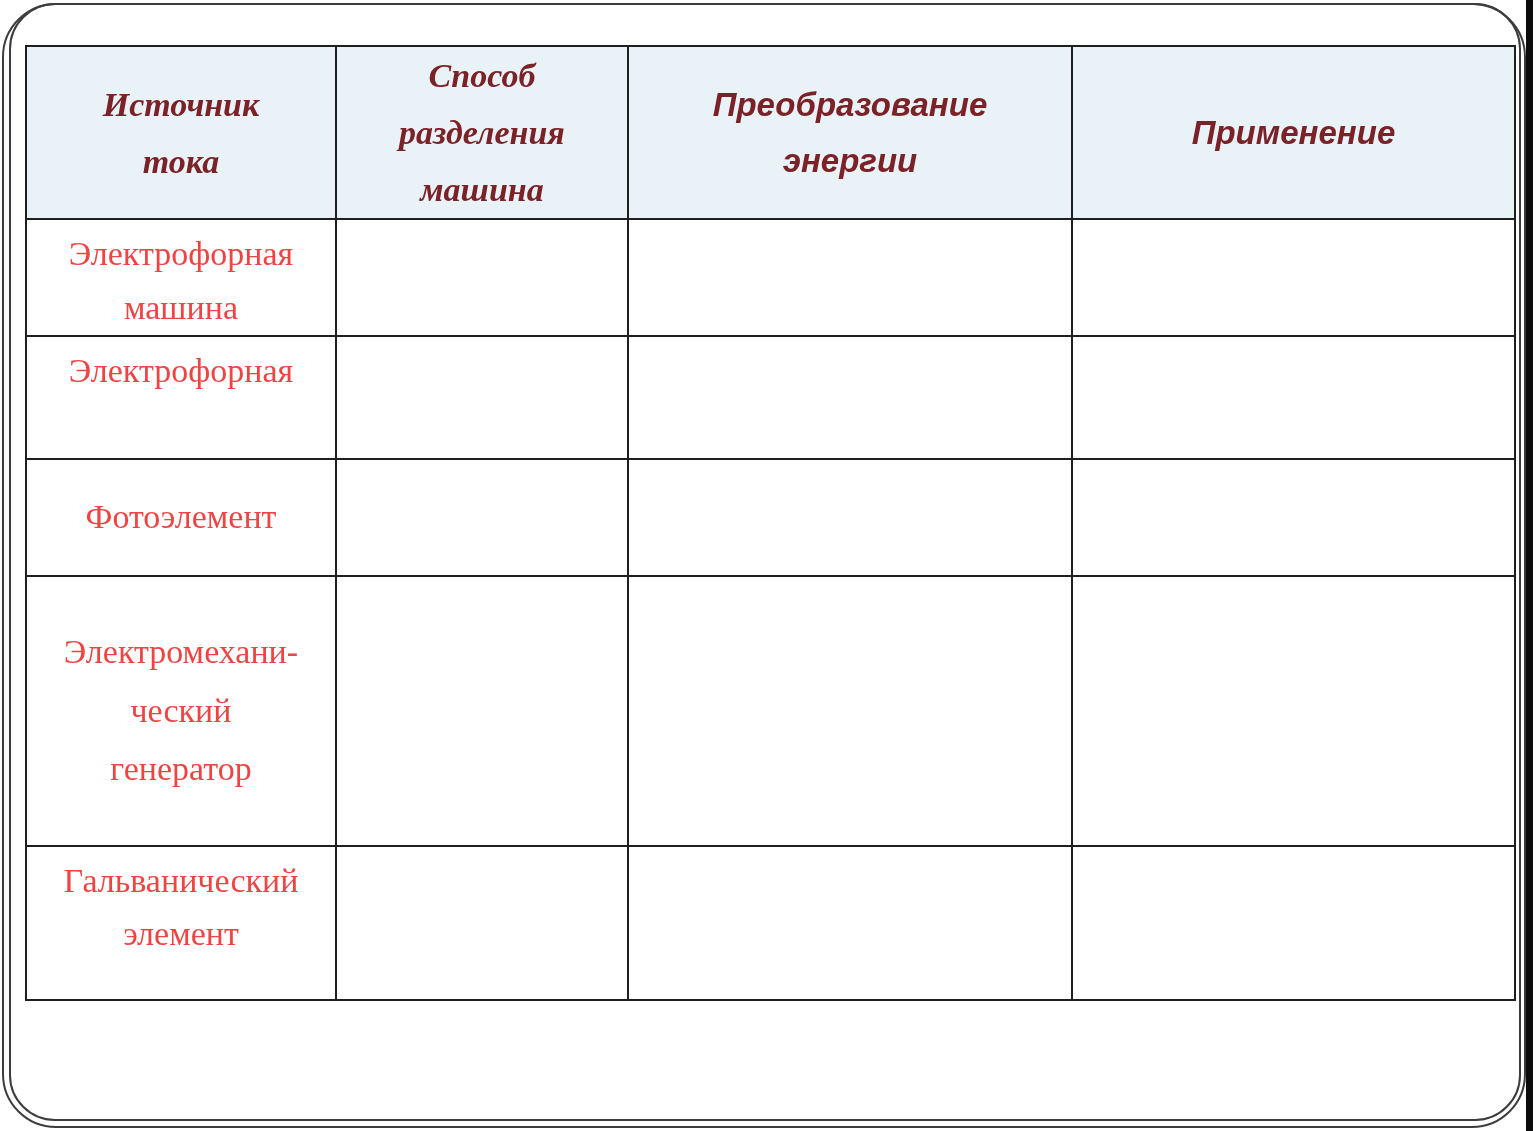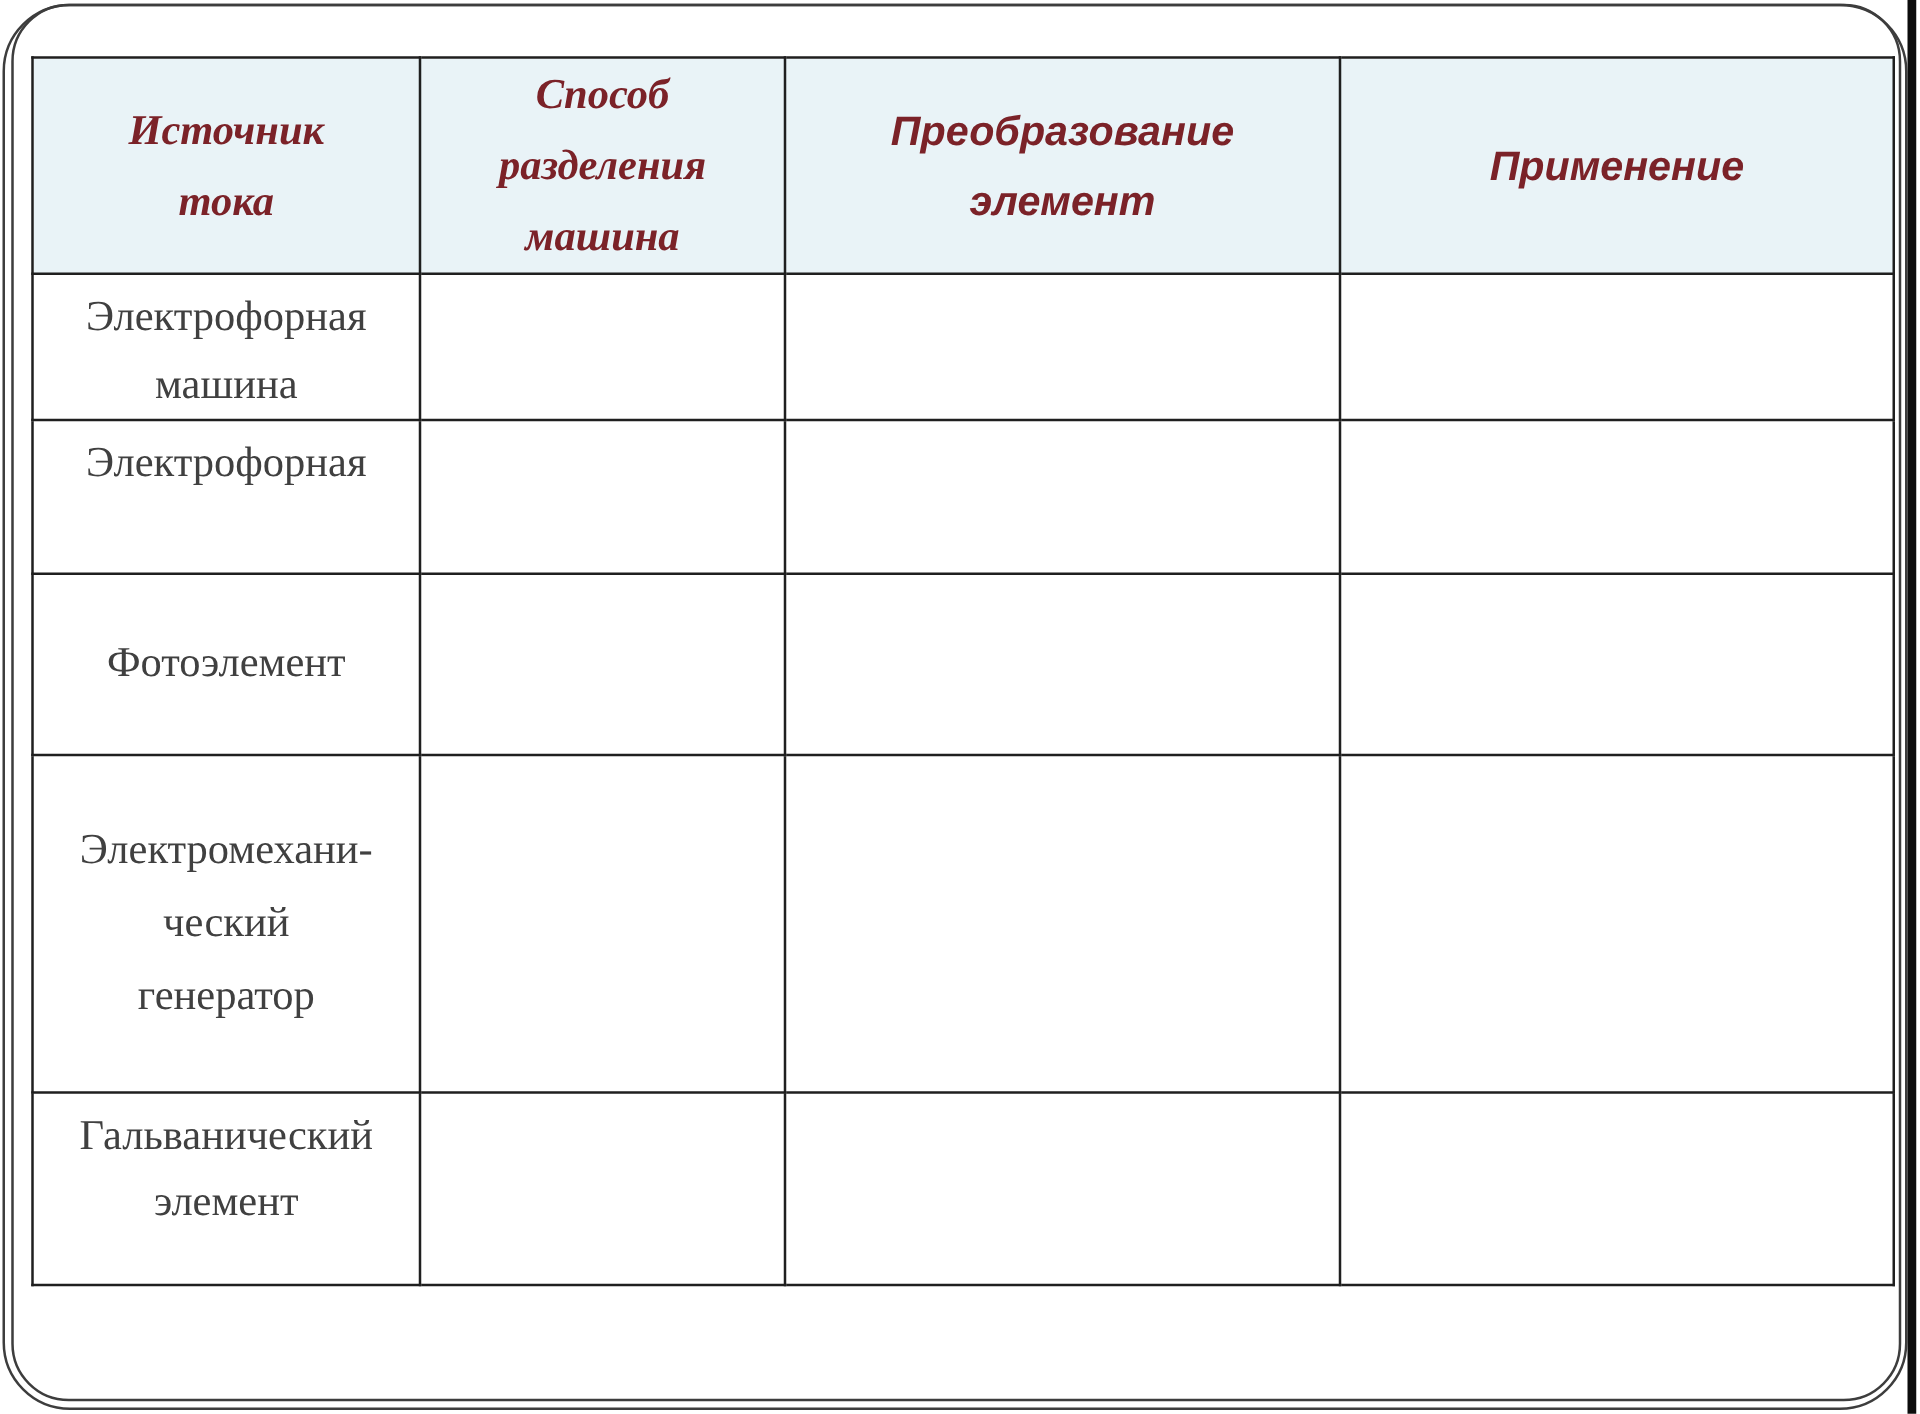--- a/index.html
+++ b/index.html
@@ -32,21 +32,21 @@
     font-weight:bold;font-style:italic;
     font-size:34px;line-height:1.68;
     text-align:center;vertical-align:middle;
     white-space:pre-line;
   }
   .grid th.sans{
     font-family:"Liberation Sans","DejaVu Sans",sans-serif;
     font-size:33px;
   }
   .grid td.label{
-    color:#404040;
+    color:#ef4444;
     font-size:34px;line-height:1.58;
     text-align:center;vertical-align:top;
     padding-top:7px;
     white-space:pre-line;
   }
   .grid td.label.vmid{vertical-align:middle;padding-top:0;line-height:1.72;}
   .grid td.empty{background:#ffffff;}
 </style>
 </head>
 <body>
@@ -63,39 +63,39 @@
     <col style="width:443px">
   </colgroup>
   <thead>
     <tr style="height:172px">
       <th>Источник
 тока</th>
       <th>Способ
 разделения
 машина</th>
       <th class="sans">Преобразование
-элемент</th>
+энергии</th>
       <th class="sans">Применение</th>
     </tr>
   </thead>
   <tbody>
     <tr style="height:103px">
       <td class="label">Электрофорная
 машина</td>
       <td class="empty"></td>
       <td class="empty"></td>
       <td class="empty"></td>
     </tr>
     <tr style="height:123px">
       <td class="label">Электрофорная</td>
       <td class="empty"></td>
       <td class="empty"></td>
       <td class="empty"></td>
     </tr>
-    <tr style="height:145px">
+    <tr style="height:117px">
       <td class="label vmid">Фотоэлемент</td>
       <td class="empty"></td>
       <td class="empty"></td>
       <td class="empty"></td>
     </tr>
     <tr style="height:270px">
       <td class="label vmid">Электромехани-
 ческий
 генератор</td>
       <td class="empty"></td>

